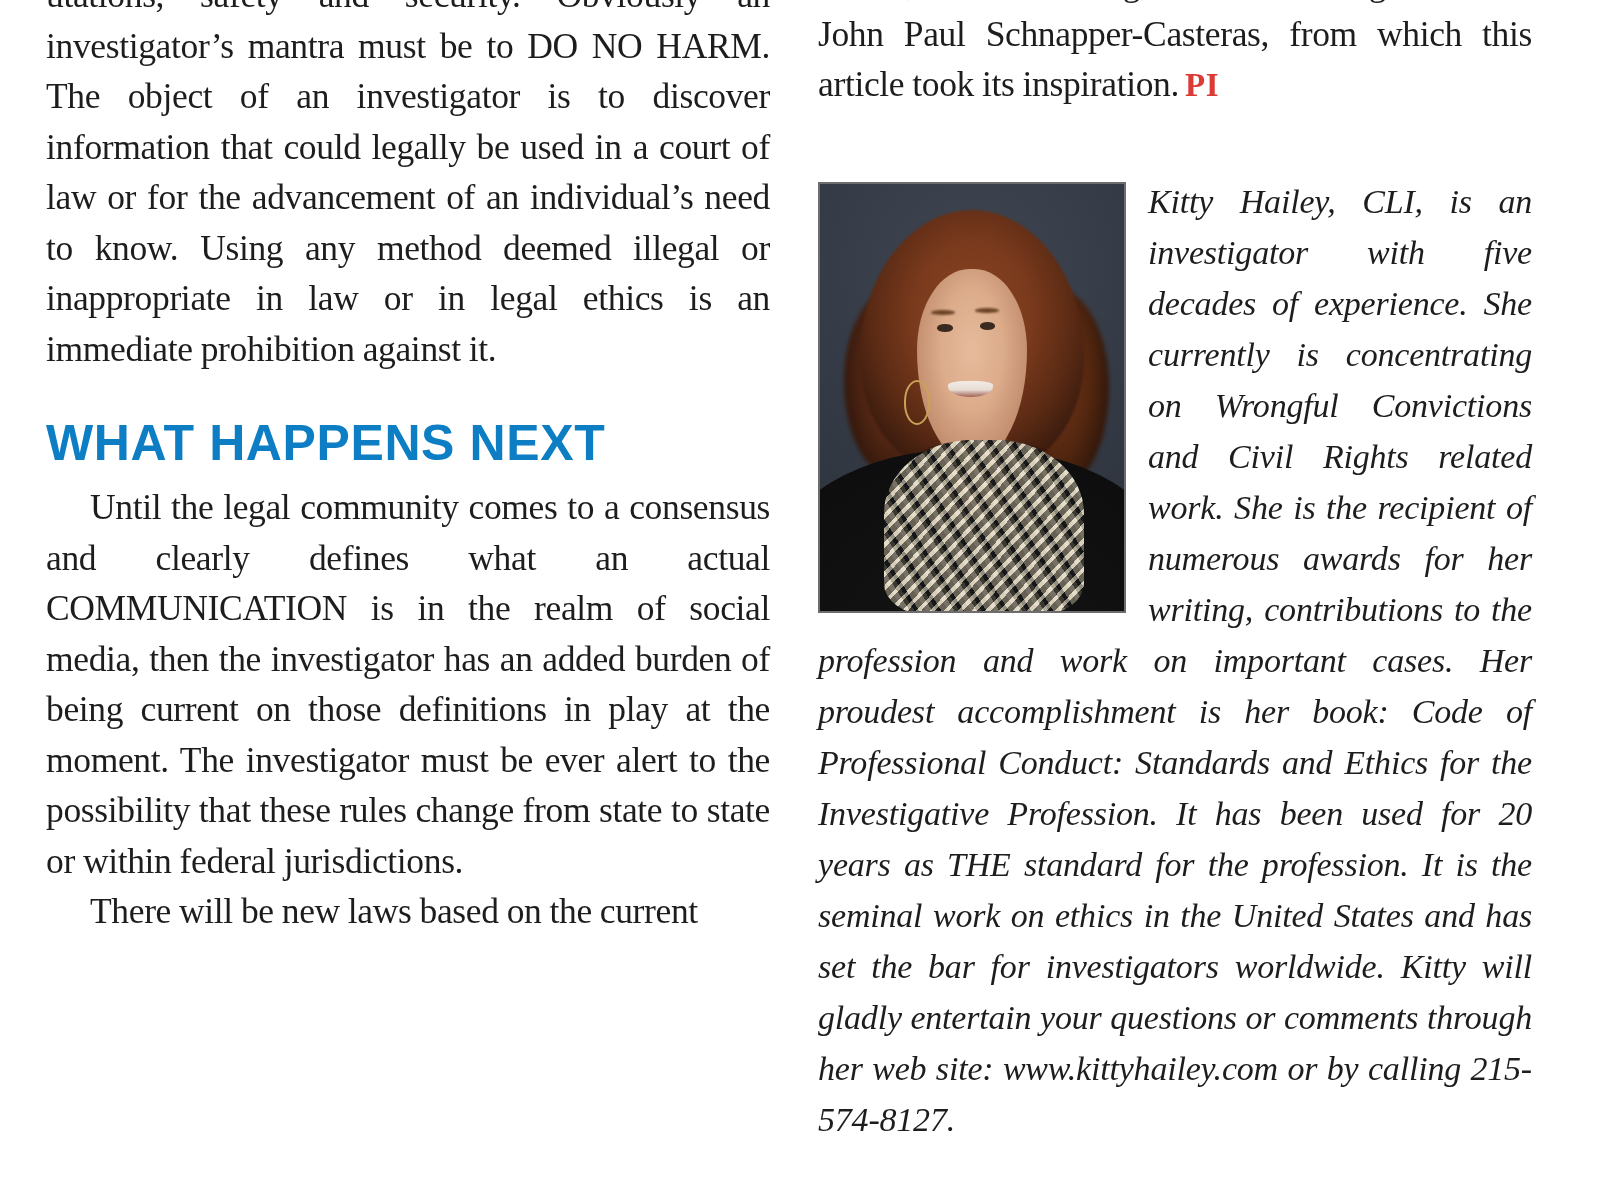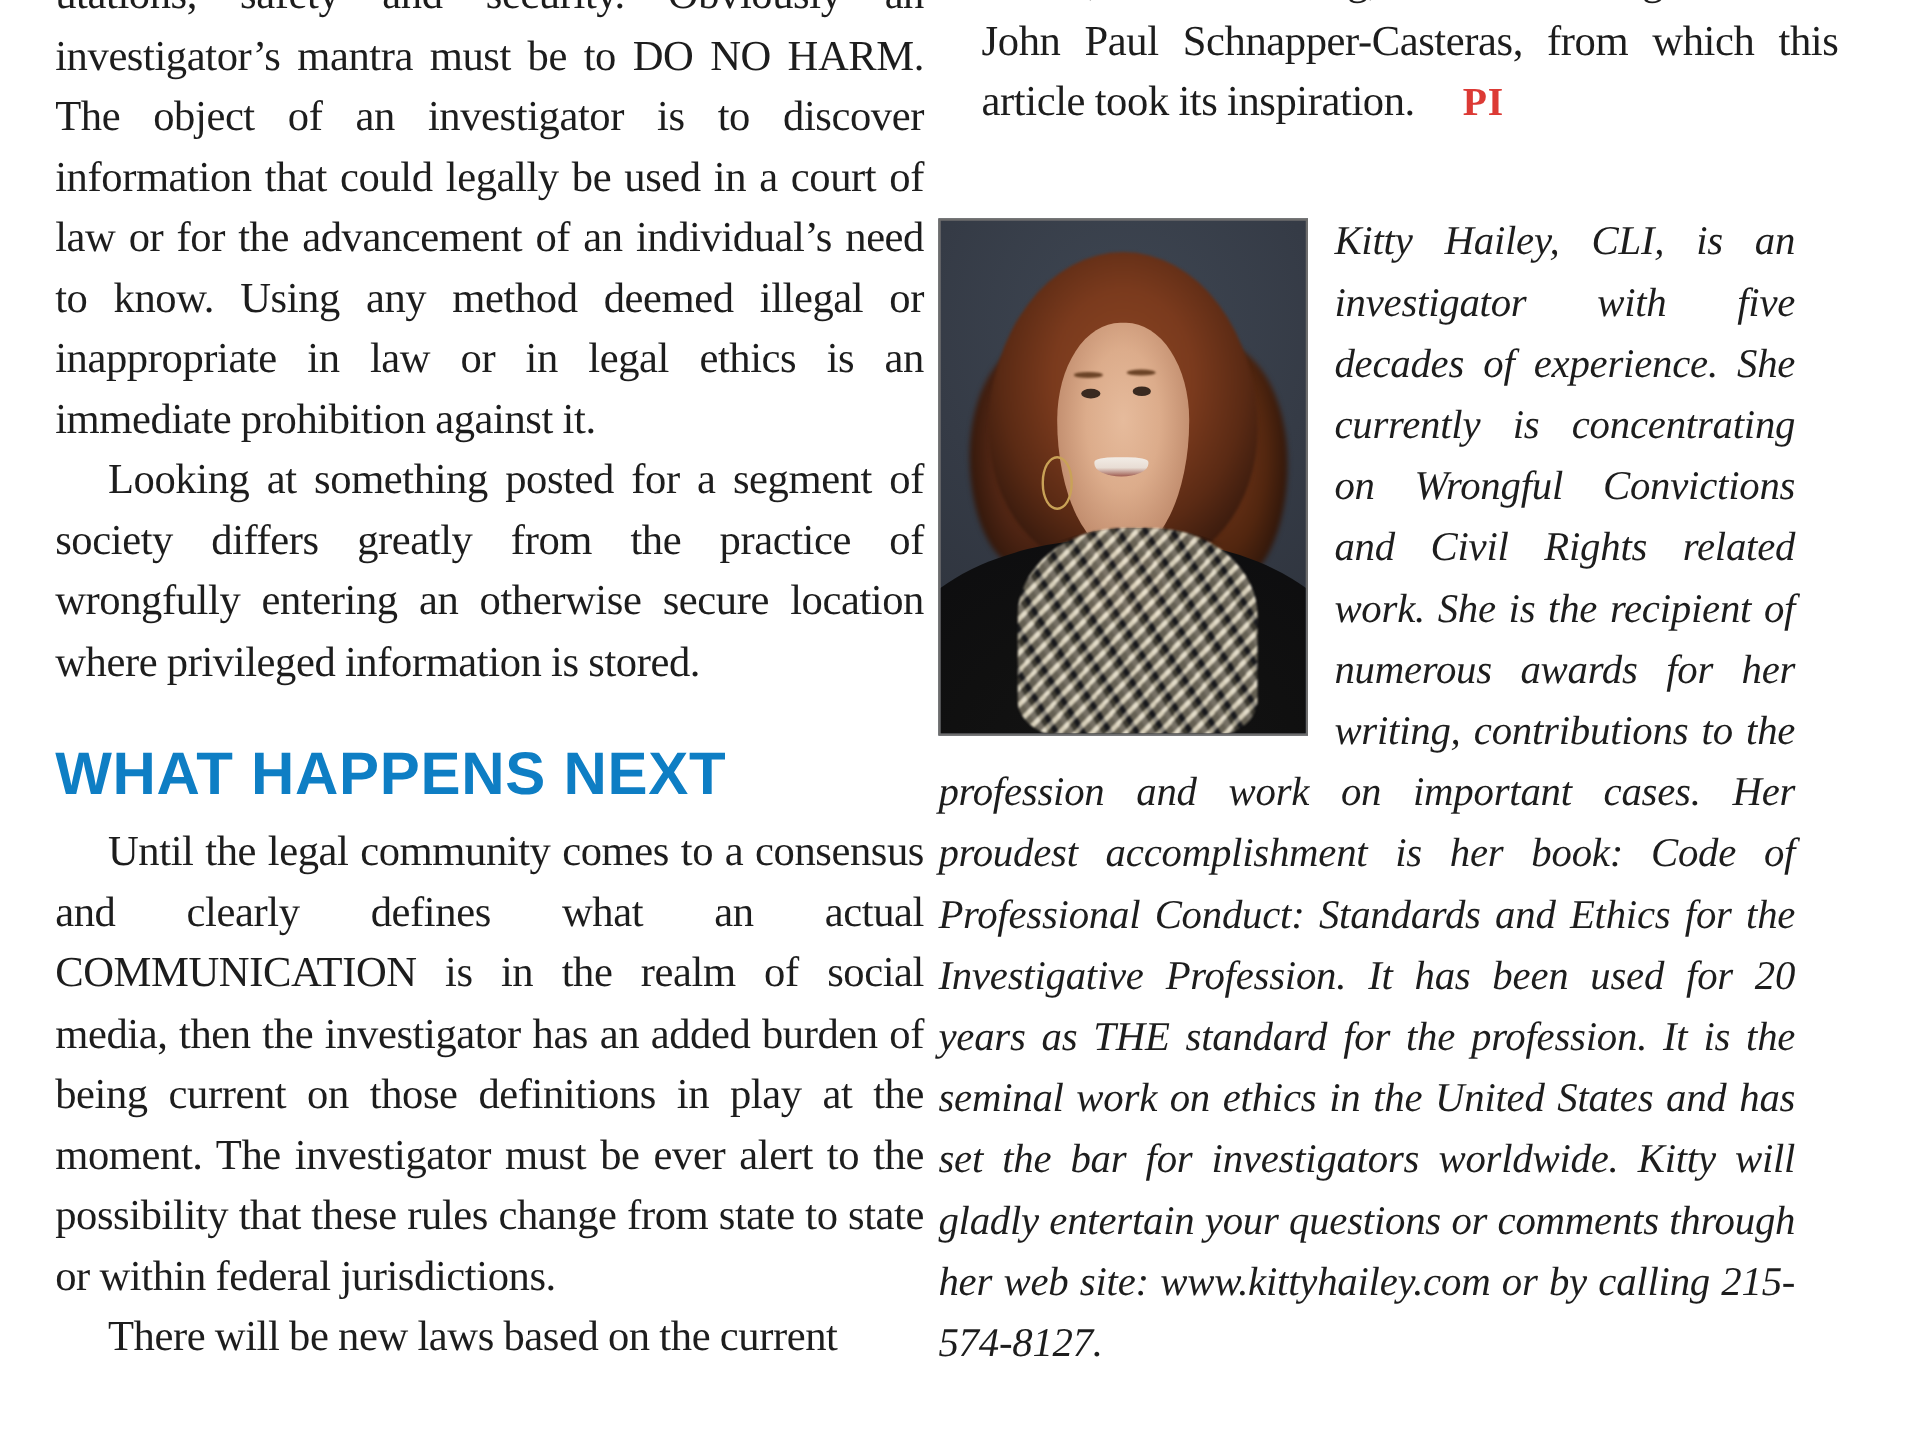--- a/index.html
+++ b/index.html
@@ -77,27 +77,26 @@
     word-spacing: -0.5px;
   }
 
   .pi-mark {
     font-family: "Liberation Serif", "DejaVu Serif", serif;
     font-weight: bold;
     color: #dc3a35;
     font-size: 33px;
     letter-spacing: 0.5px;
     padding-left: 6px;
-    margin-left: 34px;
   }
 
   
   .bio-block {
     position: absolute;
-    left: 782px;
+    left: 818px;
     top: 176px;
     width: 714px;
   }
 
   .portrait {
     float: left;
     width: 308px;
     height: 431px;
     margin: 6px 22px 4px 0;
     border: 2px solid #6d6d6d;
@@ -252,21 +251,20 @@
 </style>
 </head>
 <body>
 
 <div class="page">
 
   <div class="col-left">
 
     <p class="body-par">utations, safety and security. Obviously an investigator’s mantra must be to DO NO HARM. The object of an investigator is to discover information that could legally be used in a court of law or for the advancement of an individual’s need to know. Using any method deemed illegal or inappropriate in law or in legal ethics is an immediate prohibition against it.</p>
 
-    <p class="body-par">Looking at something posted for a segment of society differs greatly from the practice of wrongfully entering an otherwise secure location where privileged information is stored.</p>
 
     <h2 class="section-head">WHAT HAPPENS NEXT</h2>
 
     <p class="body-par" style="text-indent:44px;">Until the legal community comes to a consensus and clearly defines what an actual COMMUNICATION is in the realm of social media, then the investigator has an added burden of being current on those definitions in play at the moment. The investigator must be ever alert to the possibility that these rules change from state to state or within federal jurisdictions.</p>
 
     <p class="body-par" style="text-indent:44px;">There will be new laws based on the current</p>
   </div>
 
   <div class="col-right">
     <p class="tail-par">

